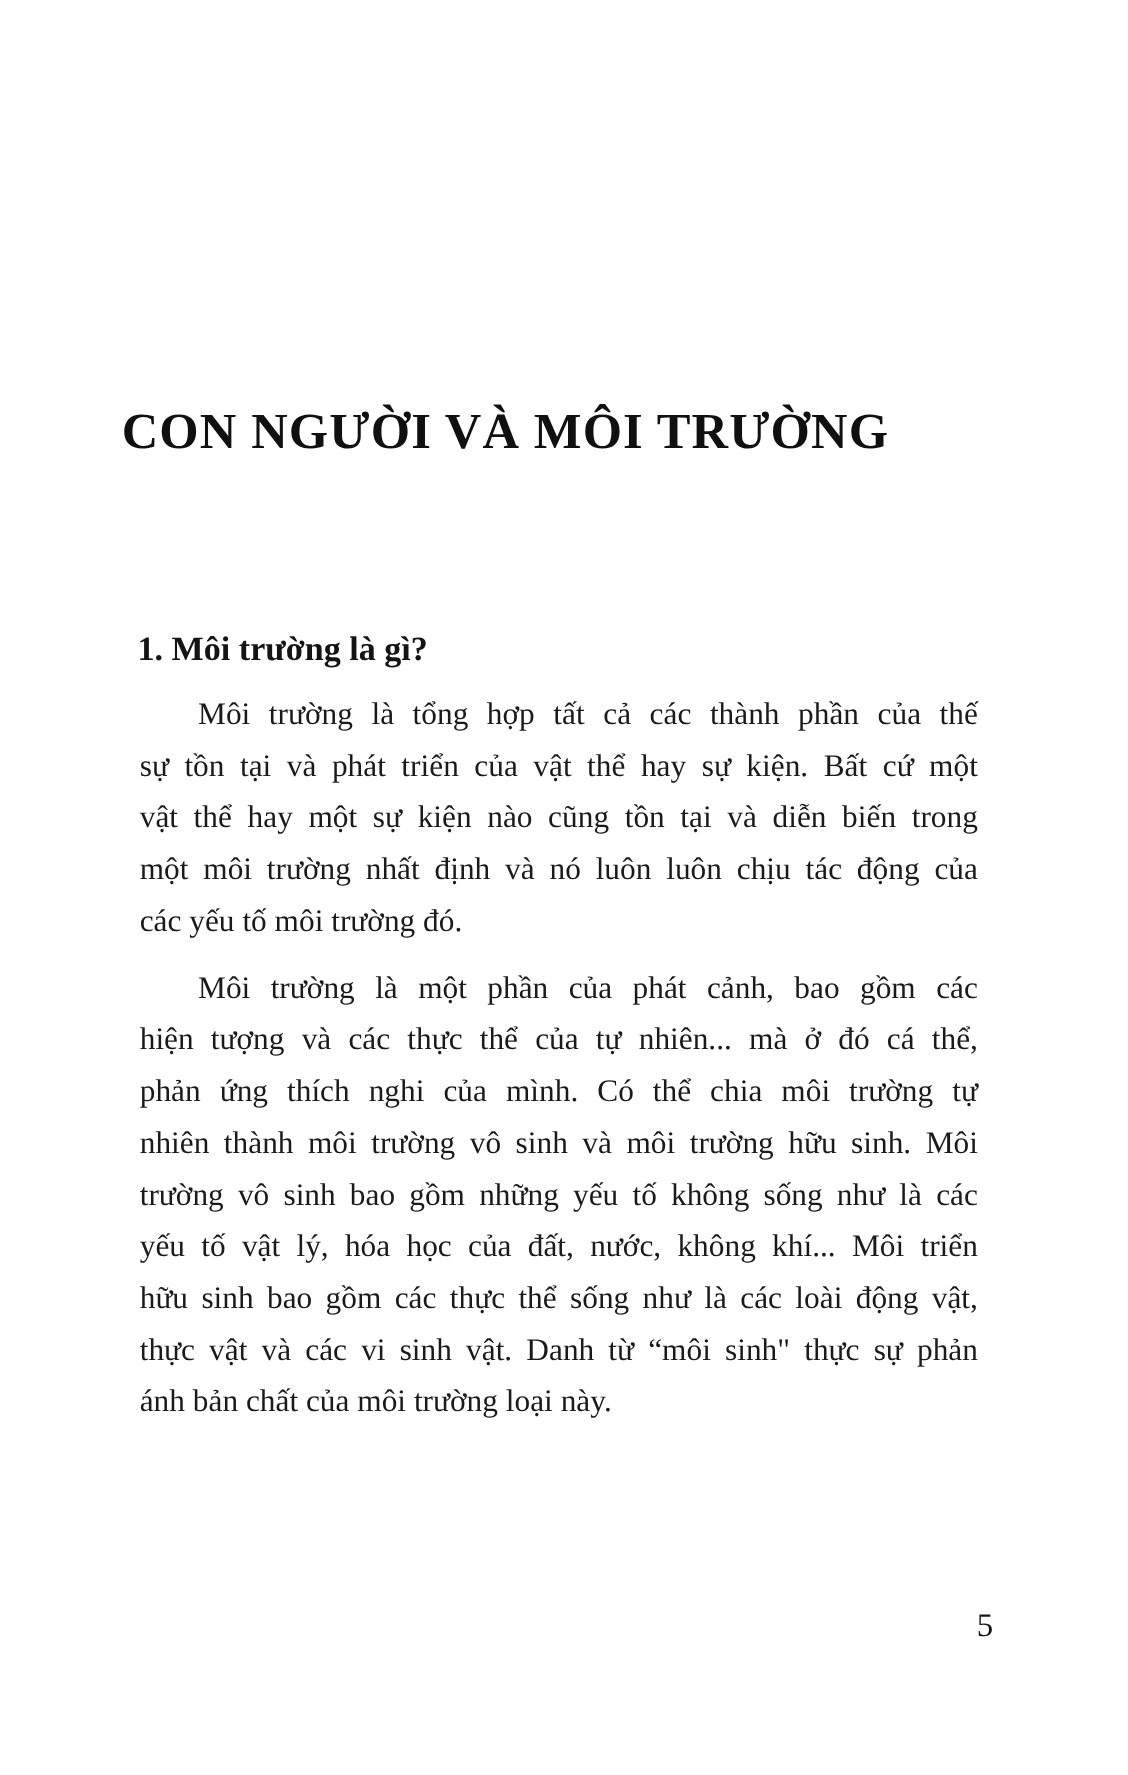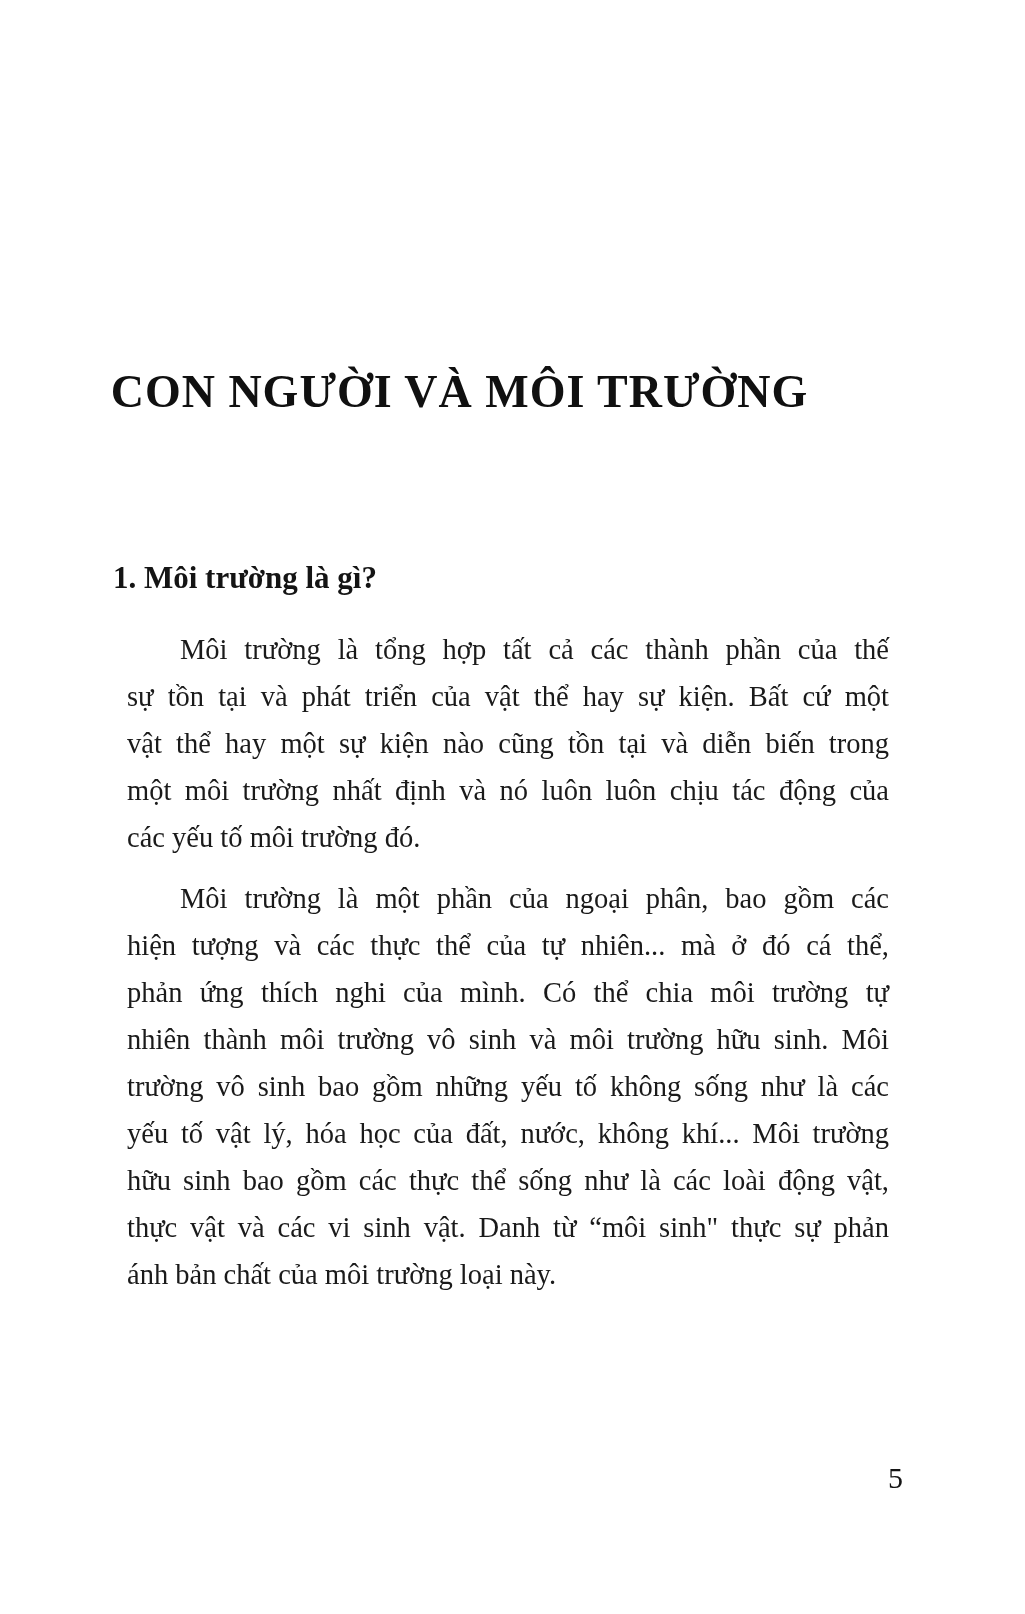--- a/index.html
+++ b/index.html
@@ -26,21 +26,21 @@
     font-size: 46px;
     line-height: 60px;
     font-weight: 700;
     letter-spacing: 1px;
     color: #101010;
   }
   .section-heading {
     position: absolute;
     top: 558px;
     left: 113px;
-    margin: 0;
+    margin: 12px;
     font-size: 31px;
     line-height: 40px;
     font-weight: 700;
     color: #141414;
   }
   .body-text {
     position: absolute;
     top: 612px;
     left: 113px;
     width: 790px;
@@ -83,26 +83,26 @@
 
     <div class="para">
       <div class="line line--first">Môi trường là tổng hợp tất cả các thành phần của thế</div>
       <div class="line">sự tồn tại và phát triển của vật thể hay sự kiện. Bất cứ một</div>
       <div class="line">vật thể hay một sự kiện nào cũng tồn tại và diễn biến trong</div>
       <div class="line">một môi trường nhất định và nó luôn luôn chịu tác động của</div>
       <div class="line line--last">các yếu tố môi trường đó.</div>
     </div>
 
     <div class="para">
-      <div class="line line--first">Môi trường là một phần của ngoại phân, bao gồm các</div>
+      <div class="line line--first">Môi trường là một phần của phát cảnh, bao gồm các</div>
       <div class="line">hiện tượng và các thực thể của tự nhiên... mà ở đó cá thể,</div>
       <div class="line">phản ứng thích nghi của mình. Có thể chia môi trường tự</div>
       <div class="line">nhiên thành môi trường vô sinh và môi trường hữu sinh. Môi</div>
       <div class="line">trường vô sinh bao gồm những yếu tố không sống như là các</div>
-      <div class="line">yếu tố vật lý, hóa học của đất, nước, không khí... Môi trường</div>
+      <div class="line">yếu tố vật lý, hóa học của đất, nước, không khí... Môi triển</div>
       <div class="line">hữu sinh bao gồm các thực thể sống như là các loài động vật,</div>
       <div class="line">thực vật và các vi sinh vật. Danh từ “môi sinh" thực sự phản</div>
       <div class="line line--last">ánh bản chất của môi trường loại này.</div>
     </div>
 
 
   </div>
 
   <div class="page-number">5</div>
 

